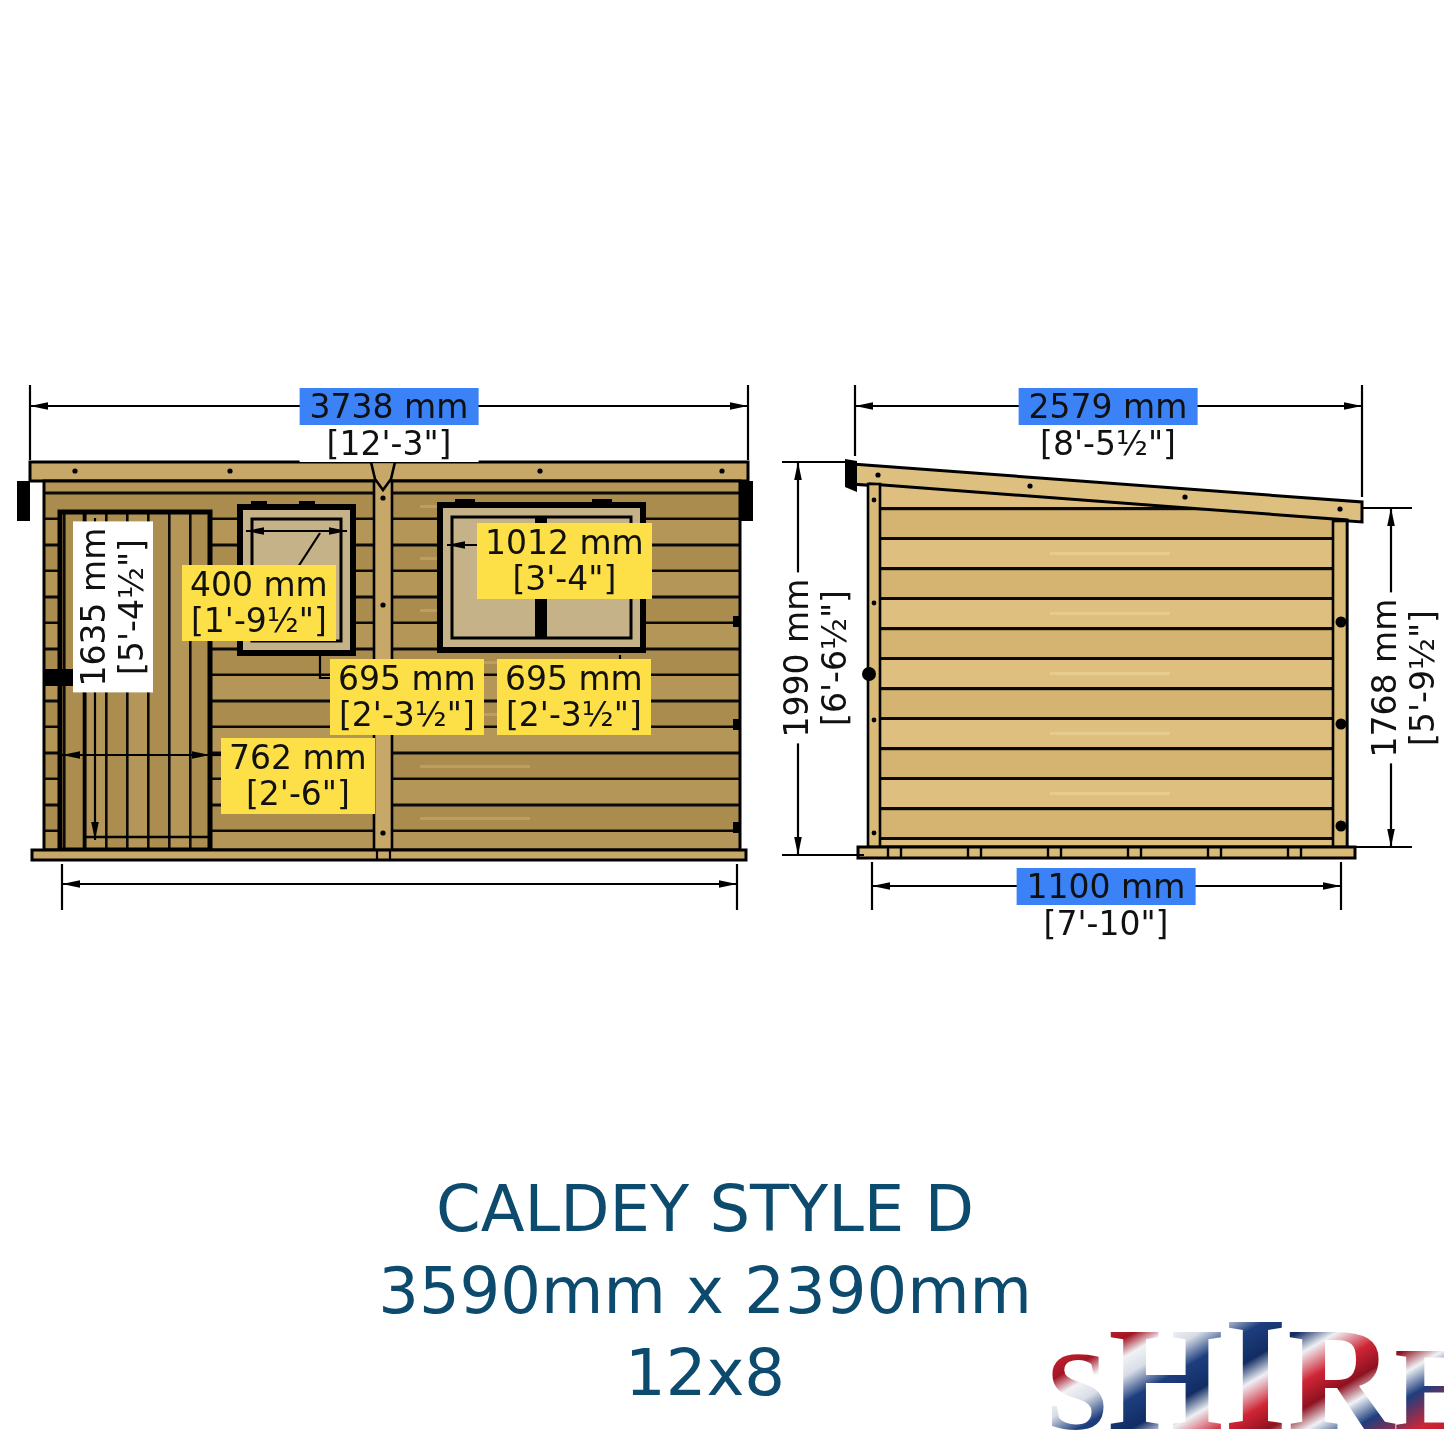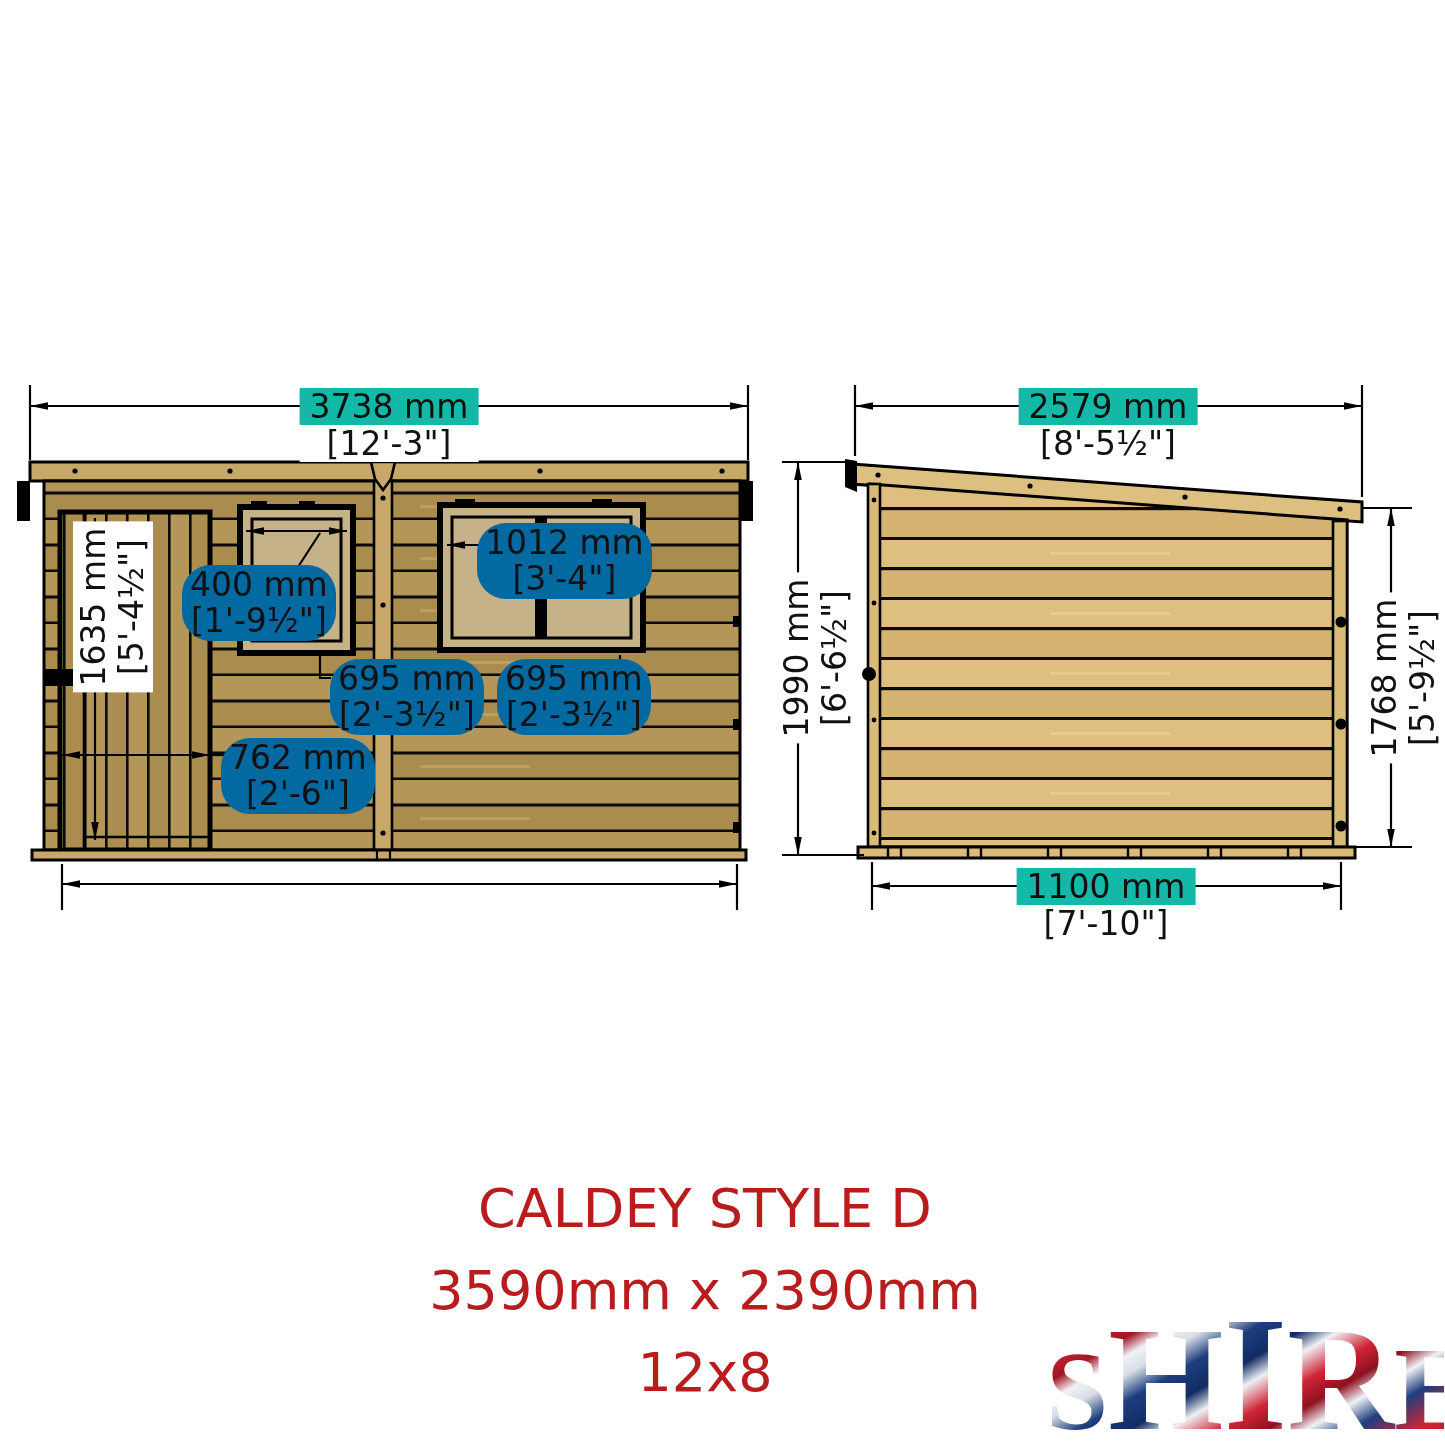--- a/index.html
+++ b/index.html
@@ -2,30 +2,30 @@
 <html><head>
 <meta charset="utf-8">
 <style>
   html,body{margin:0;padding:0;background:#fff;}
   .canvas{position:relative;width:1445px;height:1445px;background:#ffffff;overflow:hidden;
           font-family:"DejaVu Sans",sans-serif;}
   svg{position:absolute;left:0;top:0;}
   
   .dimlbl{position:absolute;color:#111;font-size:33px;line-height:37px;text-align:center;
           transform:translateX(-50%);white-space:nowrap;}
-  .dimlbl .l1{background:#14b8a6;padding:0 10px;display:inline-block;}
+  .dimlbl .l1{background:#3b82f6;padding:0 10px;display:inline-block;}
   .dimlbl .l2{display:block;background:#fff;padding:0 6px;}
   .boxlbl{position:absolute;color:#111;font-size:33px;line-height:36px;text-align:center;
-          background:#0369a1;padding:2px 8px;white-space:nowrap;border-radius:29px;}
+          background:#fde047;padding:2px 8px;white-space:nowrap;}
   .rotlbl{position:absolute;color:#111;font-size:33px;line-height:38px;text-align:center;
           background:#fff;padding:2px 6px;white-space:nowrap;
           transform:translate(-50%,-50%) rotate(-90deg);}
   
   .title{position:absolute;left:705px;top:1168px;transform:translateX(-50%);
-         text-align:center;color:#b91c1c;font-size:54px;line-height:82px;white-space:nowrap;}
+         text-align:center;color:#0c4a6e;font-size:64px;line-height:82px;white-space:nowrap;}
   
   .logo{position:absolute;left:1046px;top:1304px;width:398px;text-align:center;}
   .shire-word{font-family:"Liberation Serif",serif;font-weight:bold;display:block;
       background:linear-gradient(150deg,#9aa4b8 0%,#eef0f4 7%,#cf2535 13%,#a31524 21%,
         #f0f2f5 26%,#d8dde6 31%,#1d3e7e 38%,#122c63 46%,#eef0f4 52%,#cf2535 60%,
         #8e1120 67%,#f0f2f5 73%,#1d3e7e 80%,#cf2535 90%,#a31524 100%);
       -webkit-background-clip:text;background-clip:text;color:transparent;
       line-height:140px;height:148px;}
   .shire-word span{display:inline;}
   .s1{font-size:112px;} .s2{font-size:148px;} .s3{font-size:164px;} .s4{font-size:148px;} .s5{font-size:118px;}

